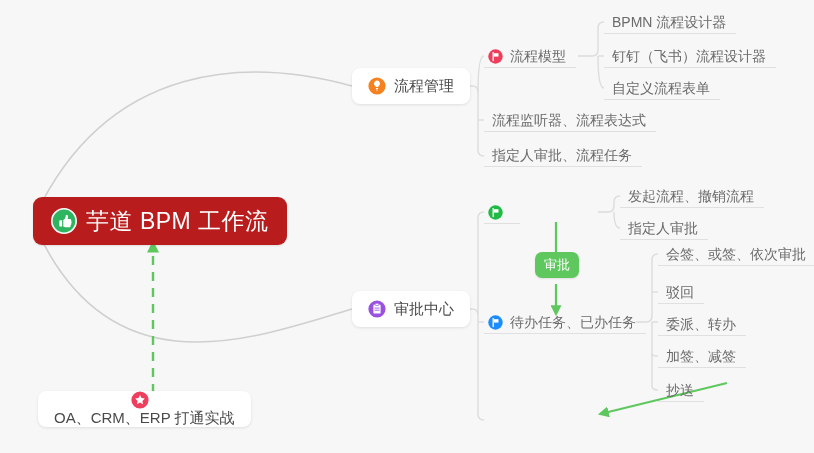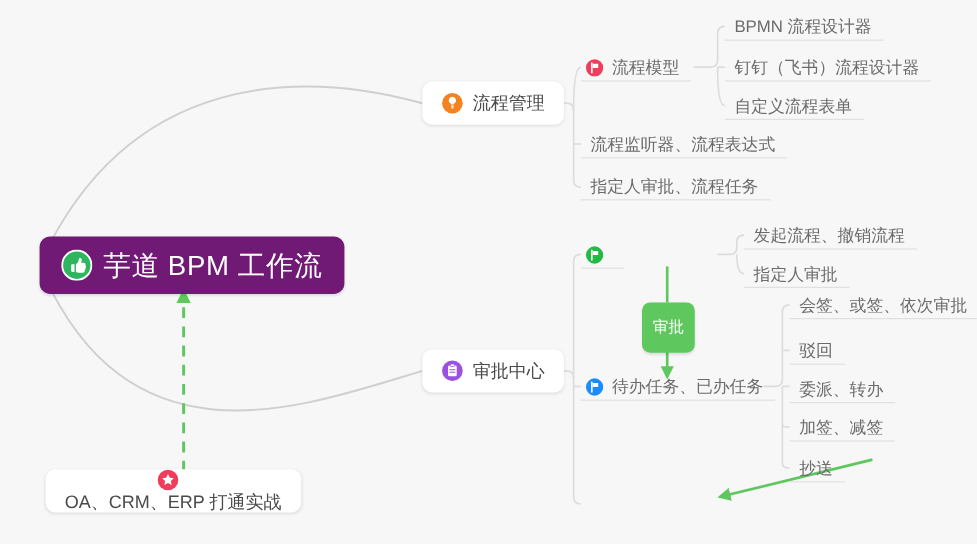--- a/index.html
+++ b/index.html
@@ -31,21 +31,21 @@
   .node {
     position: absolute;
     box-sizing: border-box;
     display: flex;
     align-items: center;
     white-space: nowrap;
   }
 
   
   .root {
-    background: #701a75;
+    background: #b91c1c;
     border-radius: 9px;
     padding: 0 18px;
     height: 48px;
     box-shadow: 0 1px 2px rgba(0,0,0,0.10);
   }
   .root .label {
     color: #ffffff;
     font-size: 23px;
     letter-spacing: 0.5px;
   }
@@ -76,21 +76,21 @@
     line-height: 22px;
   }
   .leaf.with-icon {
     padding-left: 4px;
   }
 
   
   .badge {
     background: #5ec85e;
     border-radius: 7px;
-    height: 42px;
+    height: 26px;
     padding: 0 9px;
     justify-content: center;
     box-shadow: 0 1px 2px rgba(0,0,0,0.10);
   }
   .badge .label {
     color: #ffffff;
     font-size: 13px;
   }
 
   

